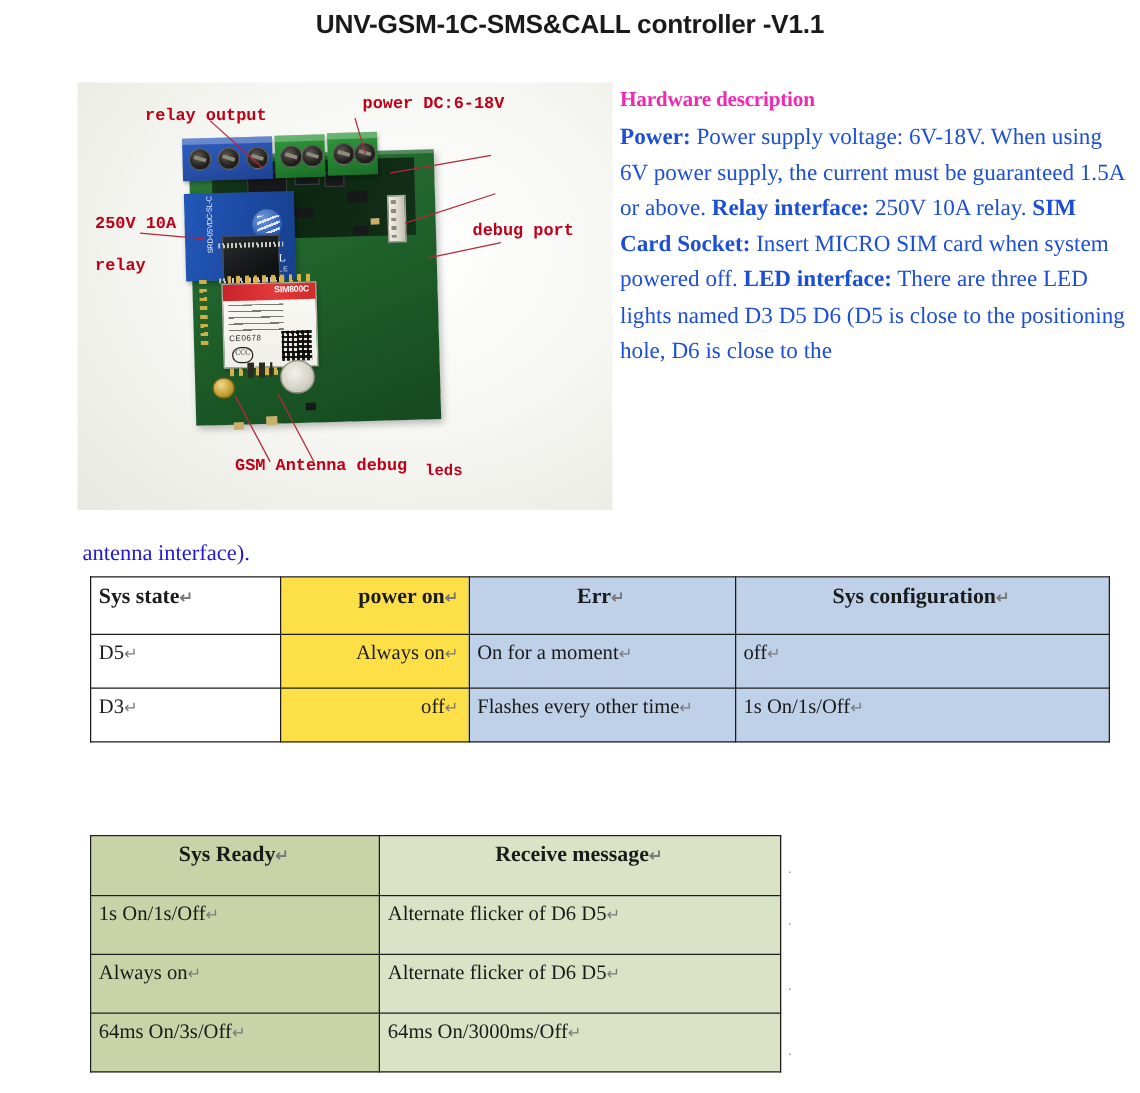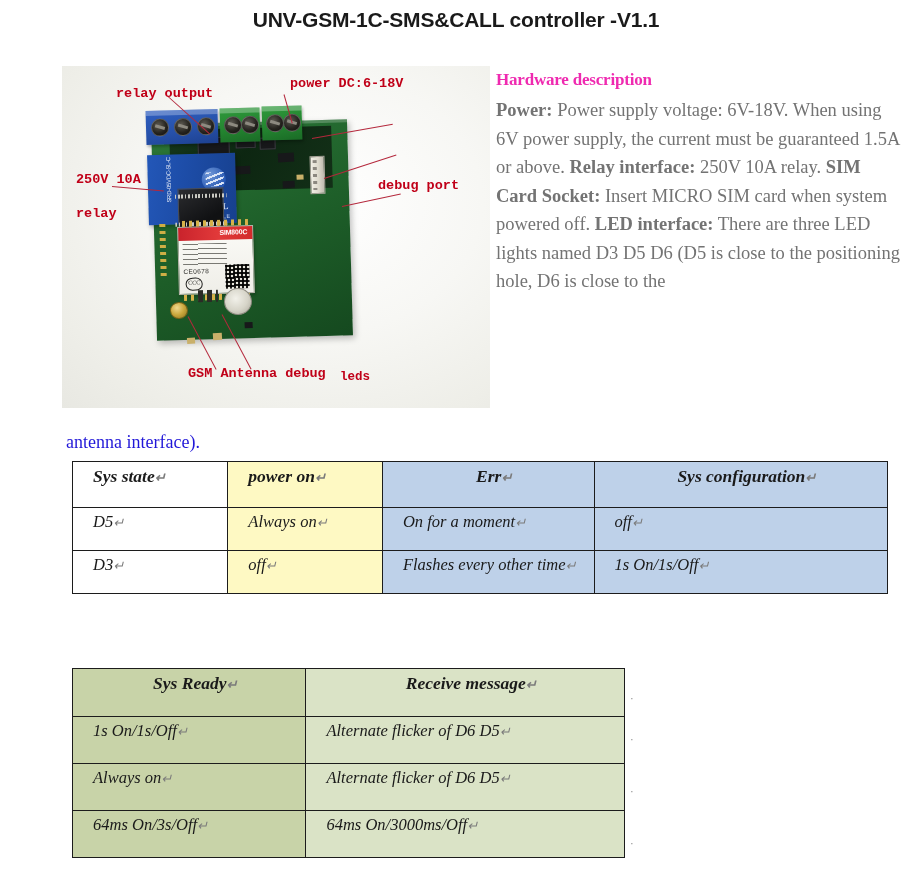--- a/index.html
+++ b/index.html
@@ -339,21 +339,21 @@
     font-family: "Liberation Serif", serif;
     font-weight: bold;
     font-size: 17px;
     color: #ef2ab0;
     margin: 0 0 6px 0;
     letter-spacing: -0.2px;
   }
   #hw-body {
     font-family: "Liberation Serif", serif;
     font-size: 18.5px;
-    color: #737373;
+    color: #1d4ed8;
     line-height: 28.5px;
   }
   #hw-body b { font-weight: bold; }
 
   
   #antenna-cont {
     position: absolute;
     left: 66px;
     top: 432px;
     font-family: "Liberation Serif", serif;
@@ -363,41 +363,40 @@
 
   
   table.doc-table {
     position: absolute;
     border-collapse: collapse;
     font-family: "Liberation Serif", serif;
   }
   table.doc-table td {
     border: 1.1px solid #1c1c1c;
     vertical-align: top;
-    padding: 5px 8px 18px 20px;
+    padding: 5px 8px 18px 6px;
     font-size: 16.5px;
     color: #1a1a1a;
     line-height: 18px;
-    font-style: italic;
   }
   table.doc-table td.hd {
     font-weight: bold;
     font-size: 17.5px;
     padding-bottom: 20px;
   }
   table.doc-table td.ctr { text-align: center; }
 
   
   #table-state {
     left: 72px;
     top: 461px;
     width: 816px;
   }
   #table-state td.c0 { background: #ffffff; width: 148px; }
-  #table-state td.c1 { background: #fef9c3; width: 146px; }
+  #table-state td.c1 { background: #fde047; width: 146px; text-align: right; }
   #table-state td.c2 { background: #bed1e9; width: 214px; }
   #table-state td.c3 { background: #bed1e9; width: 305px; }
 
   
   #table-ready {
     left: 72px;
     top: 668px;
     width: 553px;
   }
   #table-ready td.g0 { background: #c8d3a8; width: 228px; }

